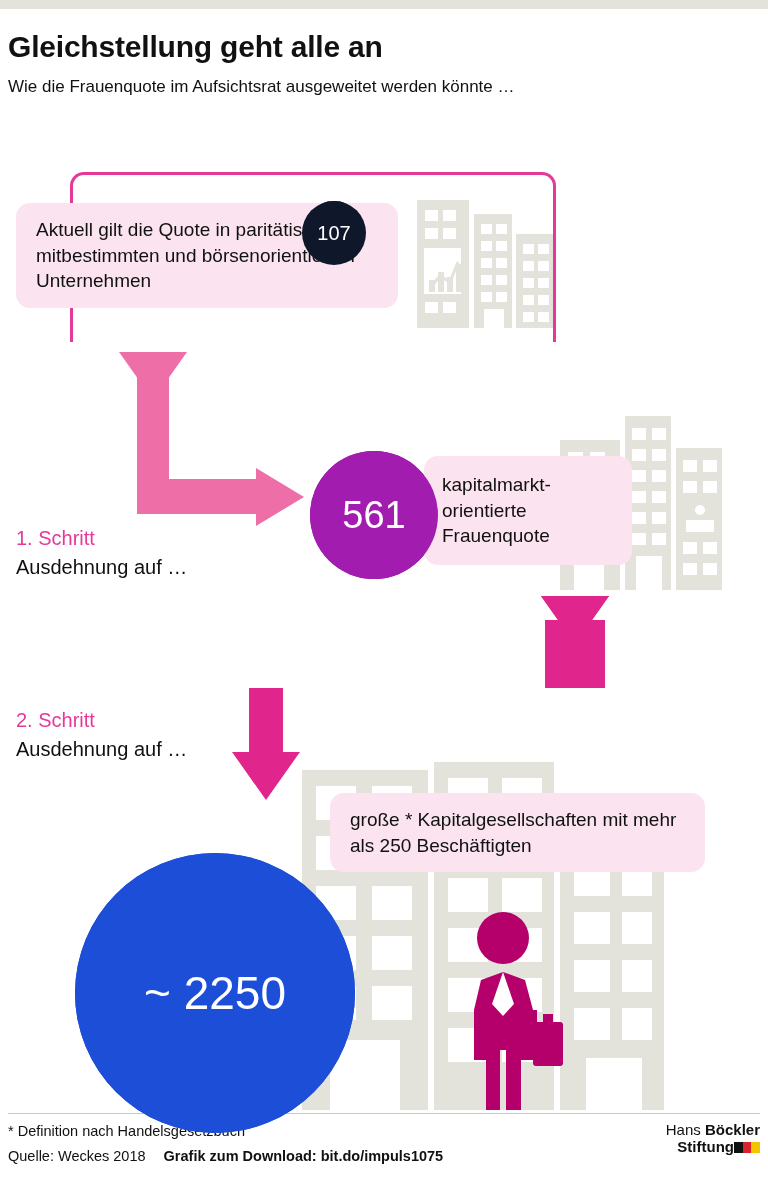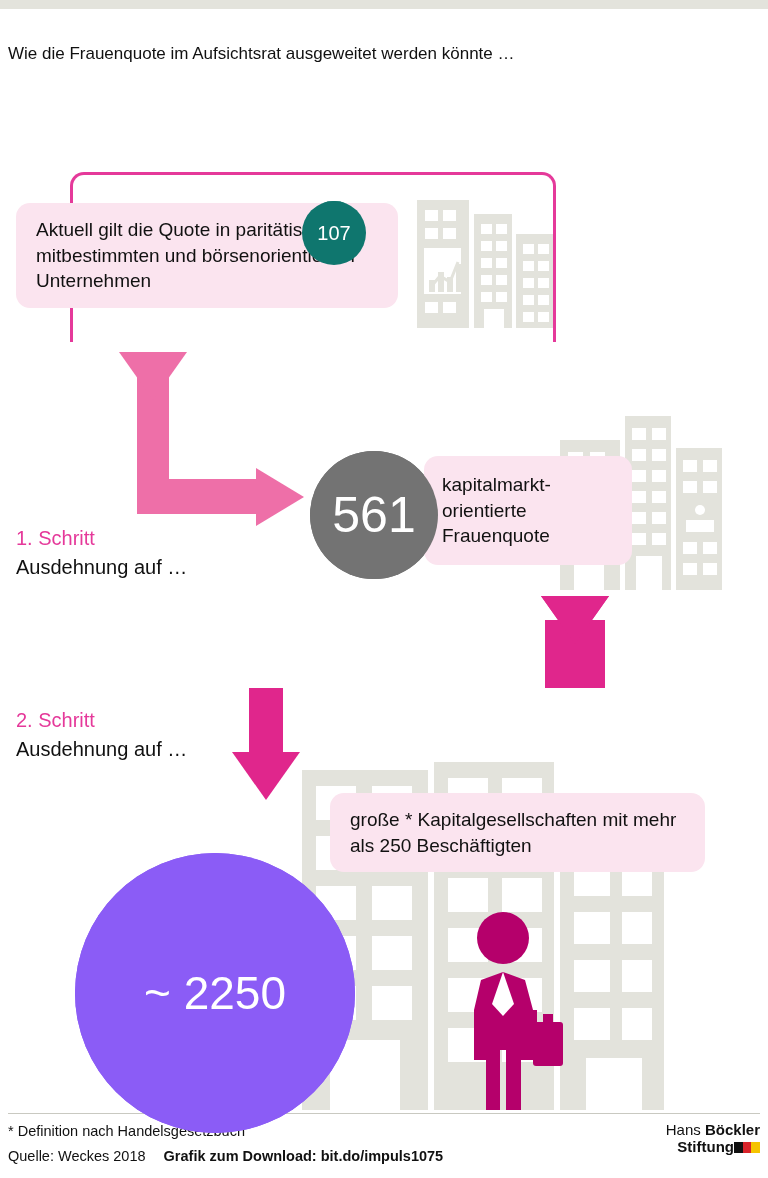--- a/index.html
+++ b/index.html
@@ -83,33 +83,33 @@
     border-radius: 50%;
     display: flex;
     align-items: center;
     justify-content: center;
     color: #fff;
     font-weight: normal;
   }
   #circle-107 {
     left: 302px; top: 201px;
     width: 64px; height: 64px;
-    background: #0f766e;
+    background: #0f172a;
     font-size: 20px;
   }
   #circle-561 {
     left: 310px; top: 451px;
     width: 128px; height: 128px;
-    background: #737373;
-    font-size: 50px;
+    background: #a21caf;
+    font-size: 38px;
   }
   #circle-2250 {
     left: 75px; top: 853px;
     width: 280px; height: 280px;
-    background: #8b5cf6;
+    background: #1d4ed8;
     font-size: 46px;
   }
 
   
   .steplabel { position: absolute; }
   .step-title {
     font-size: 20px;
     color: #e5399a;
     margin: 0 0 6px 0;
   }
@@ -160,20 +160,21 @@
   .flag i:nth-child(3) { left: 17.2px; background: #f5c400; }
 
   svg { display: block; }
 </style>
 </head>
 <body>
 
 <div class="top-rule"></div>
 
 <div class="header">
+  <h1 class="headline">Gleichstellung geht alle an</h1>
   <p class="subline">Wie die Frauenquote im Aufsichtsrat ausgeweitet werden könnte …</p>
 </div>
 
 <div class="layer bg">
   <svg width="768" height="1178">
     <g fill="#e3e3dc">
 
       <rect x="417" y="200" width="52" height="128"></rect>
       <rect x="474" y="214" width="38" height="114"></rect>
       <rect x="516" y="234" width="38" height="94"></rect>

